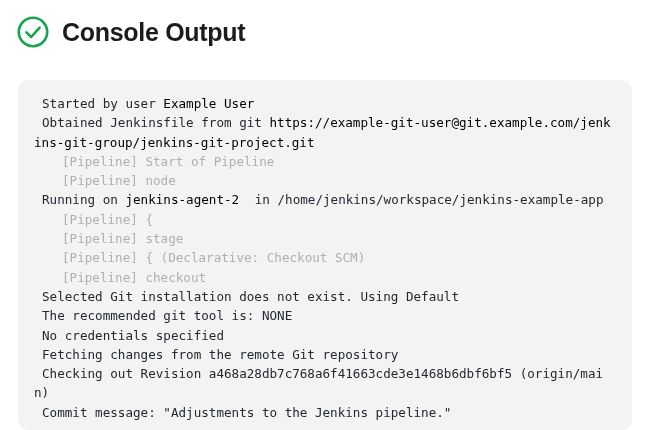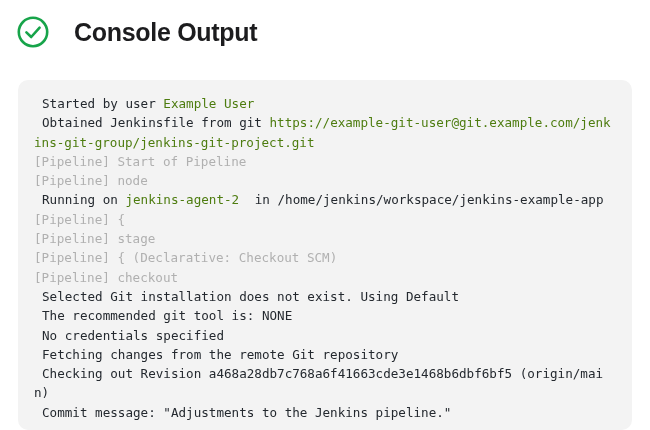--- a/index.html
+++ b/index.html
@@ -18,21 +18,21 @@
     position: relative;
     width: 650px;
     height: 430px;
     box-sizing: border-box;
   }
 
   
   .header {
     display: flex;
     align-items: center;
-    gap: 24px;
+    gap: 12px;
     padding: 14px 0 0 16px;
     height: 50px;
     box-sizing: border-box;
   }
 
   .status-icon {
     width: 34px;
     height: 34px;
     flex: 0 0 34px;
     display: block;
@@ -68,22 +68,22 @@
     color: #24292f;
     white-space: pre-wrap;
     word-break: break-all;
   }
 
   .log-line {
     white-space: pre-wrap;
   }
 
   .seg-plain   { color: #24292f; margin-left: 8px; }
-  .seg-link    { color: #4d7c0f; }
-  .seg-muted   { color: #b0b0b0; }
+  .seg-link    { color: #000000; }
+  .seg-muted   { color: #b0b0b0; margin-left: 28px; }
 </style>
 </head>
 <body>
 
 <div class="page">
 
   <div class="header">
     <span class="status-icon-wrap">
       <svg class="status-icon" viewBox="0 0 34 34" xmlns="http://www.w3.org/2000/svg">
         <circle cx="17" cy="17" r="14.2" fill="none" stroke="#17a44a" stroke-width="2.6"></circle>

